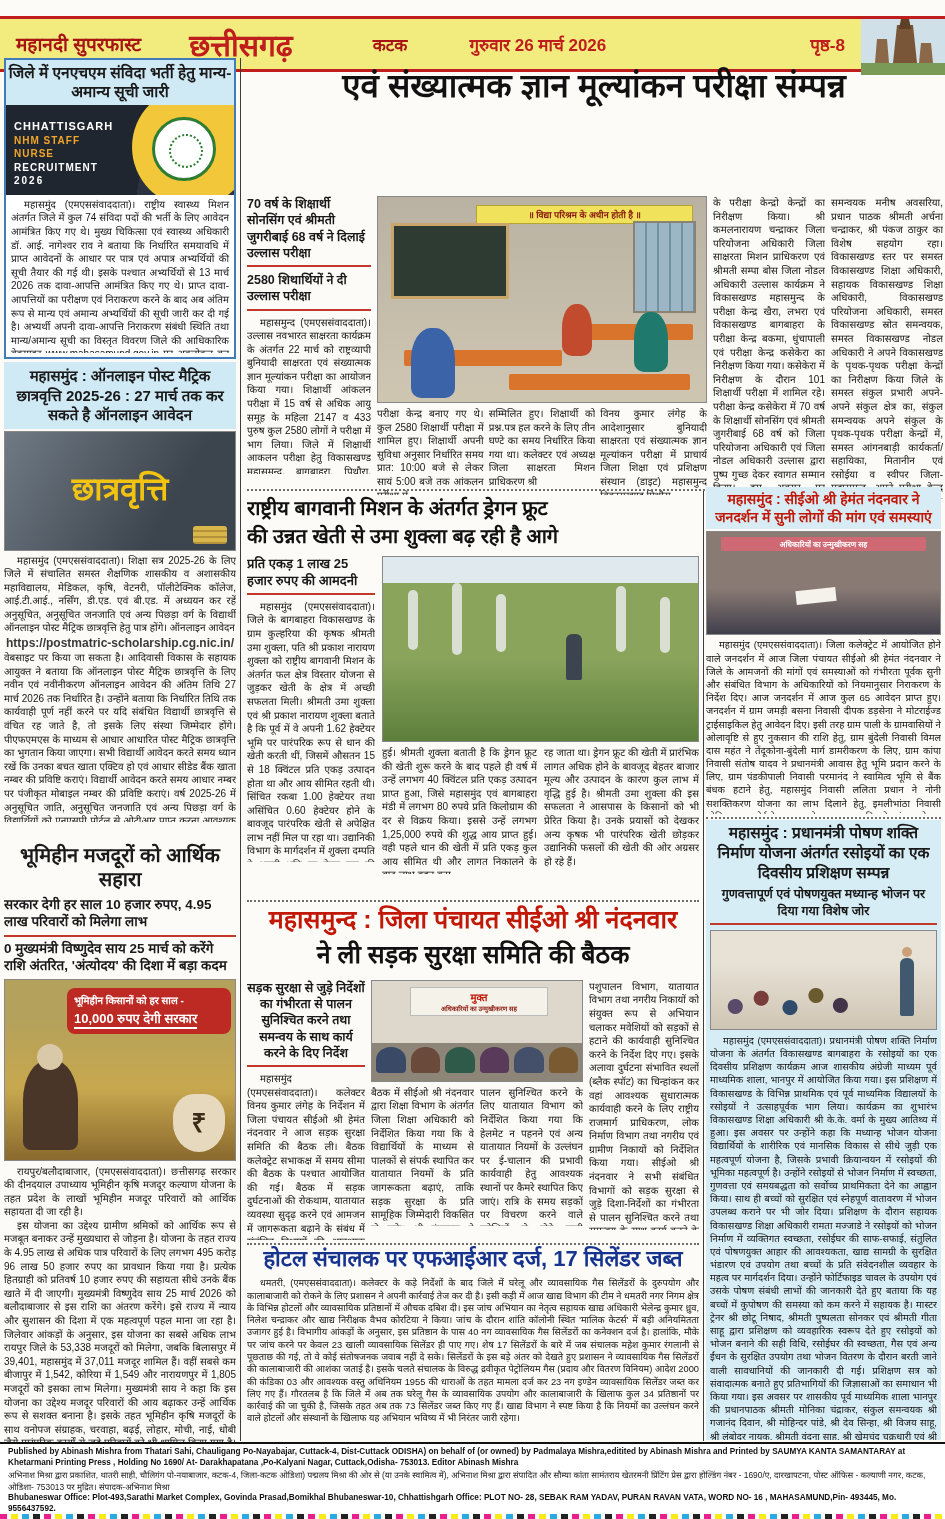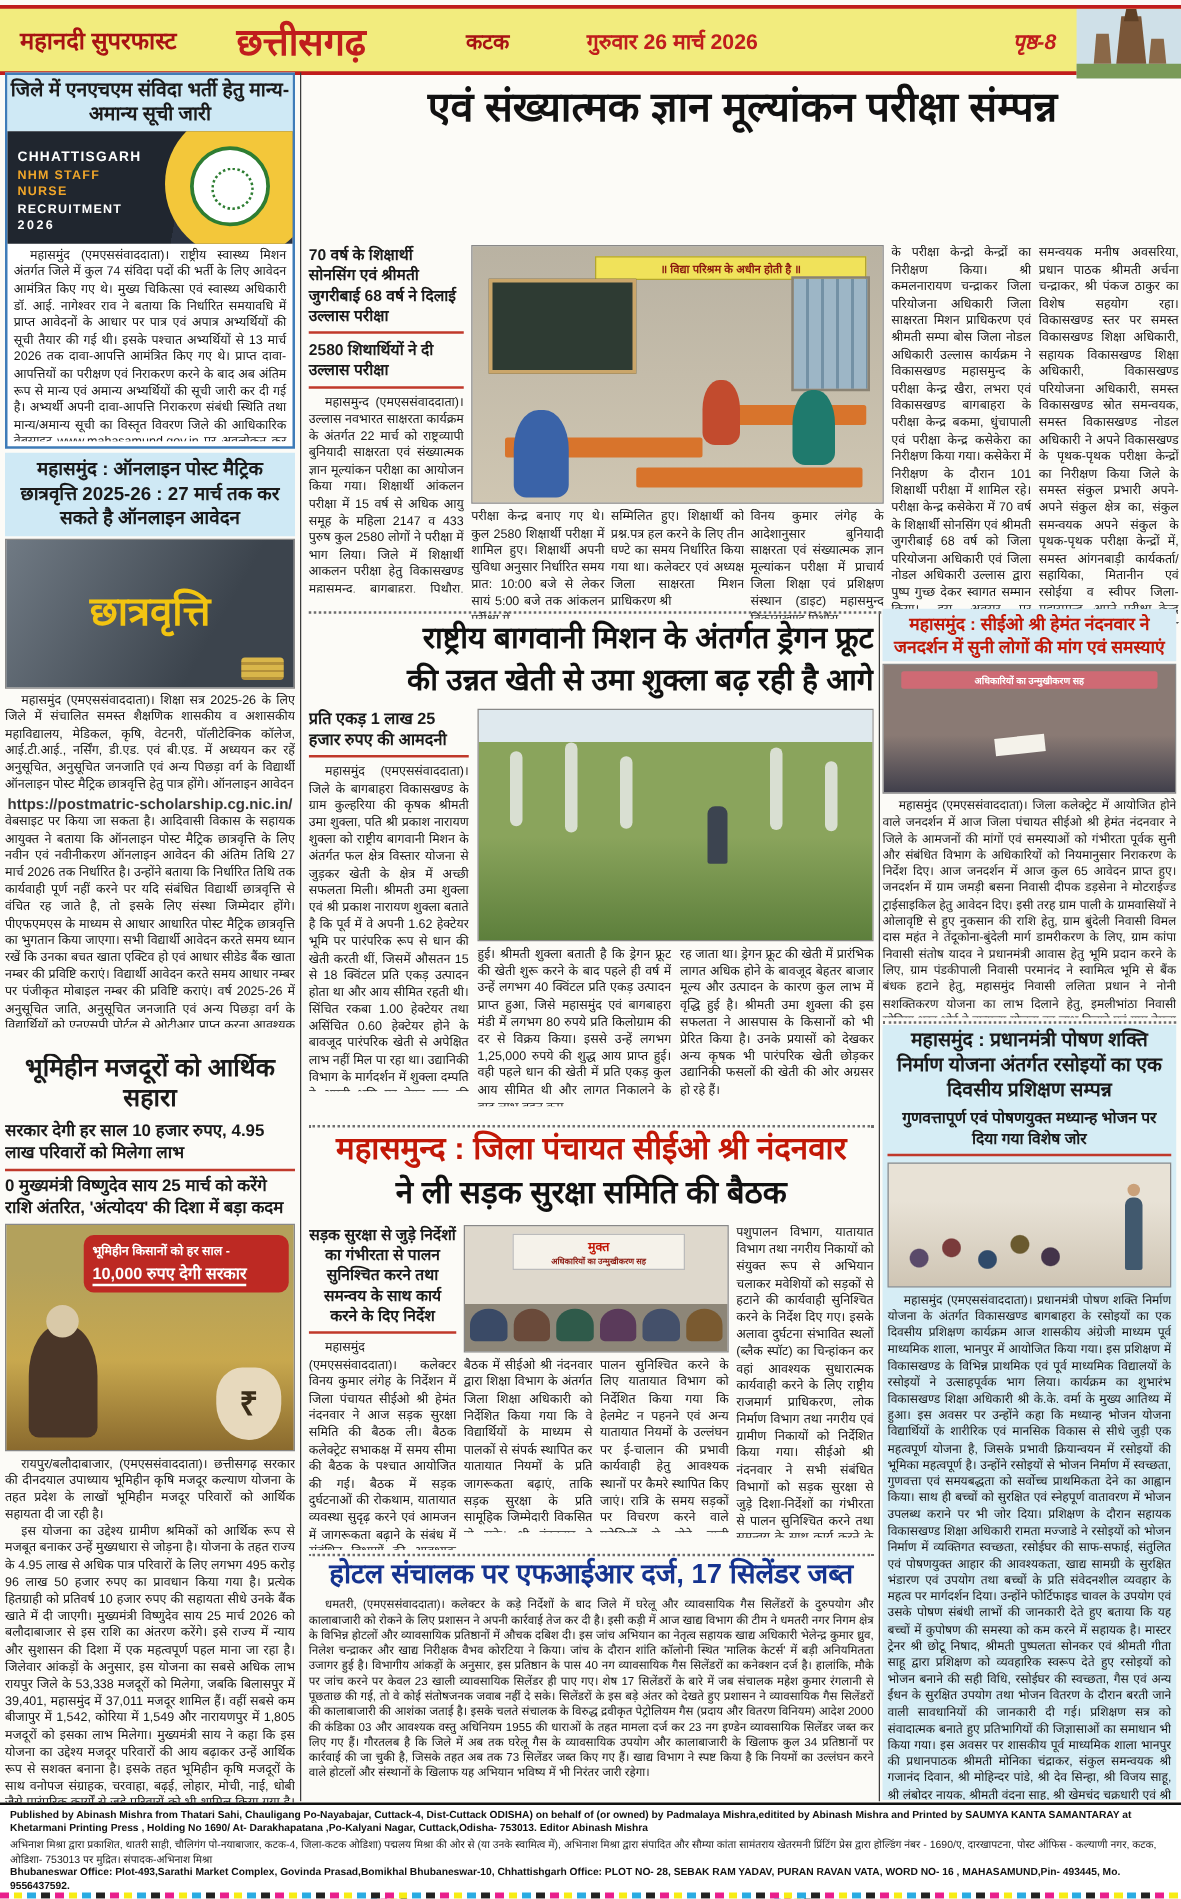--- a/index.html
+++ b/index.html
@@ -1,27 +1,27 @@
 <!DOCTYPE html>
 <html><head>
 <meta charset="utf-8">
 <style>
   html,body{margin:0;padding:0;background:#e9e7e0;}
   .page{position:relative;width:945px;height:1519px;background:#fcfbf7;overflow:hidden;
         font-family:"Liberation Sans",sans-serif;color:#1a1a1a;margin:0 auto;}
   .abs{position:absolute;}
   
-  .masthead{left:0;top:4px;width:945px;height:56px;background:#f2ec7e;
+  .masthead{left:0;top:16px;width:945px;height:56px;background:#f2ec7e;
             border-top:3px solid #c01d1d;border-bottom:3px solid #c01d1d;
             display:flex;align-items:center;box-sizing:border-box;}
   .mh-paper{margin-left:16px;font-size:19px;font-weight:bold;color:#a81313;}
   .mh-edition{margin-left:48px;font-size:30px;font-weight:bold;color:#c01d1d;}
   .mh-city{margin-left:80px;font-size:17px;font-weight:bold;color:#a81313;}
   .mh-date{margin-left:62px;font-size:17px;font-weight:bold;color:#c01d1d;}
-  .mh-page{margin-left:auto;margin-right:100px;font-size:17px;font-weight:bold;color:#c01d1d;font-style:italic;}
+  .mh-page{margin-left:auto;margin-right:100px;font-size:17px;font-weight:bold;color:#c01d1d;}
   .mh-temple{position:absolute;right:0;top:0;width:84px;height:56px;overflow:hidden;}
   
   .vline{width:1px;background:#3d3d3d;}
   .dotsep{border-top:2px dotted #6d6d6d;height:0;}
   .body-txt{font-size:10px;line-height:1.36;text-align:justify;color:#161616;overflow:hidden;}
   .ind{text-indent:13px;}
   .photo{position:relative;overflow:hidden;border:1px solid #888;box-sizing:border-box;}
   
   .nhm-box{left:4px;top:58px;width:232px;height:301px;border:2px solid #3f7cb8;box-sizing:border-box;background:#fff;}
   .nhm-hl{background:#cfe9f5;font-size:15.5px;font-weight:bold;text-align:center;line-height:1.25;padding:3px 2px;}
@@ -64,21 +64,21 @@
   .cls-banner{position:absolute;left:30%;top:8px;right:4%;background:#f0e25a;color:#8a1a10;font-size:9px;font-weight:bold;text-align:center;padding:2px 0;border:1px solid #b3a52f;}
   .cls-board{position:absolute;left:4%;top:26px;width:34%;height:70px;background:#2e3b33;border:3px solid #caa66a;}
   .cls-window{position:absolute;right:3%;top:24px;width:18%;height:88px;background:repeating-linear-gradient(90deg,#9db6c6 0 10px,#7391a5 10px 12px);border:2px solid #8a8374;}
   .cls-desk{position:absolute;height:16px;background:#d8742c;border-radius:2px;}
   .cls-p{position:absolute;border-radius:45% 45% 10px 10px;}
   .u-minirow{display:flex;gap:5px;margin-top:4px;height:88px;}
   .u-mini{flex:1;}
   .u-colC,.u-colD{width:112px;flex:none;height:303px;}
   
   .drg{left:247px;top:494px;width:452px;height:402px;}
-  .drg-hl{text-align:right;font-size:24px;font-weight:bold;line-height:1.4;color:#111;}
+  .drg-hl{text-align:left;font-size:20px;font-weight:bold;line-height:1.4;color:#111;}
   .drg-row{display:flex;gap:7px;margin-top:6px;}
   .drg-colA{width:128px;flex:none;}
   .drg-sub{font-size:13px;font-weight:bold;line-height:1.3;padding-bottom:3px;border-bottom:2px solid #c0392b;margin-bottom:5px;}
   .drg-right{width:317px;flex:none;}
   .drg-photo{height:186px;background:linear-gradient(180deg,#dfe9ee 0 14%,#8aa45c 14% 55%,#5d7f3c);}
   .drg-plant{position:absolute;width:10px;background:#d9dfd2;border-radius:5px;}
   .drg-man{position:absolute;left:58%;top:42%;width:16px;height:46px;background:#3c4450;border-radius:6px 6px 2px 2px;}
   .drg-minirow{display:flex;gap:7px;margin-top:4px;height:128px;}
   
   .road{left:247px;top:904px;width:452px;height:336px;}

